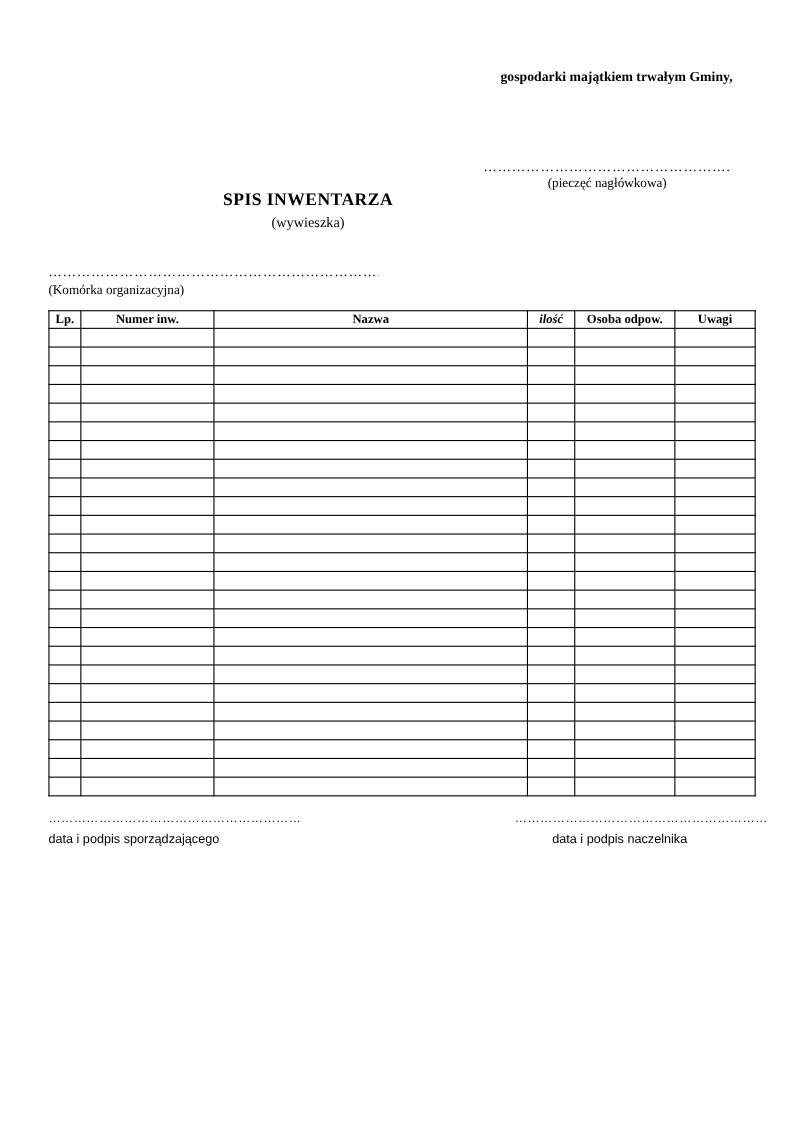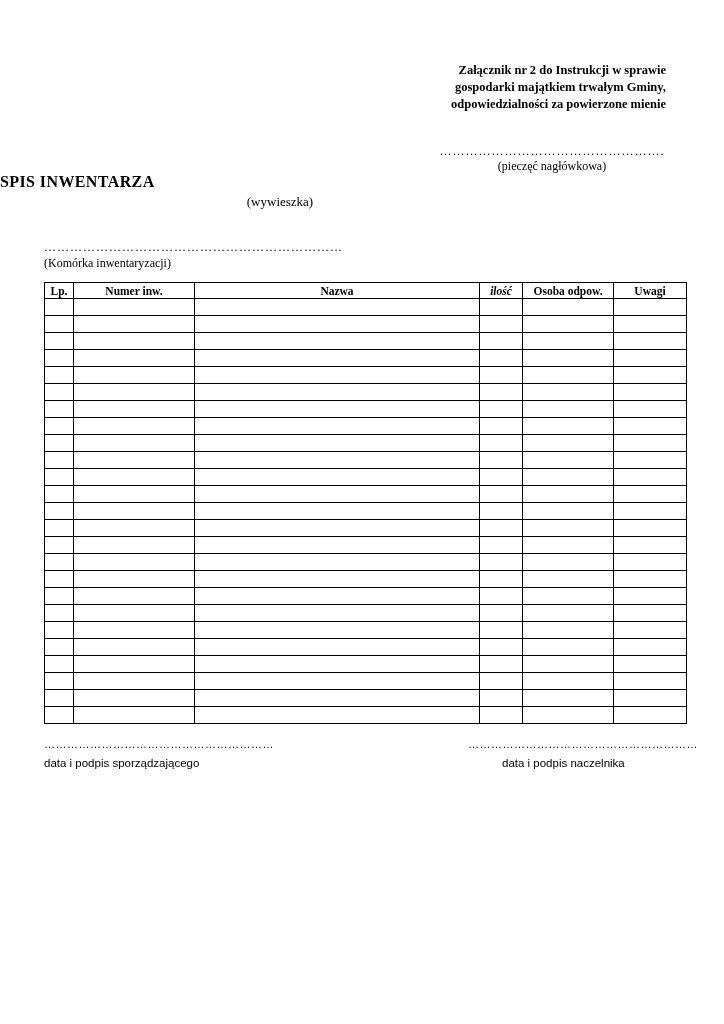--- a/index.html
+++ b/index.html
@@ -52,21 +52,21 @@
     text-align: center;
     font-size: 12px;
   }
 
   
   .doc-title {
     position: absolute;
     top: 173px;
     left: 0;
     width: 560px;
-    text-align: left;
+    text-align: center;
     font-weight: bold;
     font-size: 16px;
     letter-spacing: 0.4px;
   }
   .doc-subtitle {
     position: absolute;
     top: 194px;
     left: 0;
     width: 560px;
     text-align: center;
@@ -137,33 +137,31 @@
   .sig-right .dots { text-align: left; }
   .sig .caption { display: block; margin-top: 7px; }
   .sig-right .caption { margin-left: 34px; }
 </style>
 </head>
 <body>
 
 <div class="page">
 
   <div class="header-note">
-    <div>Załącznik nr 2 do Instrukcji w sprawie</div>
     <div>gospodarki majątkiem trwałym Gminy,</div>
-    <div>odpowiedzialności za powierzone mienie</div>
   </div>
 
   <div class="stamp-dots">…………………………………………….</div>
   <div class="stamp-caption">(pieczęć nagłówkowa)</div>
 
   <div class="doc-title">SPIS INWENTARZA</div>
   <div class="doc-subtitle">(wywieszka)</div>
 
   <div class="unit-dots">…………………………………………………………….</div>
-  <div class="unit-caption">(Komórka inwentaryzacji)</div>
+  <div class="unit-caption">(Komórka organizacyjna)</div>
 
   <table class="inv">
     <thead>
       <tr>
         <th class="col-lp">Lp.</th>
         <th class="col-num">Numer inw.</th>
         <th class="col-nazwa">Nazwa</th>
         <th class="col-ilosc">ilość</th>
         <th class="col-osoba">Osoba odpow.</th>
         <th class="col-uwagi">Uwagi</th>

